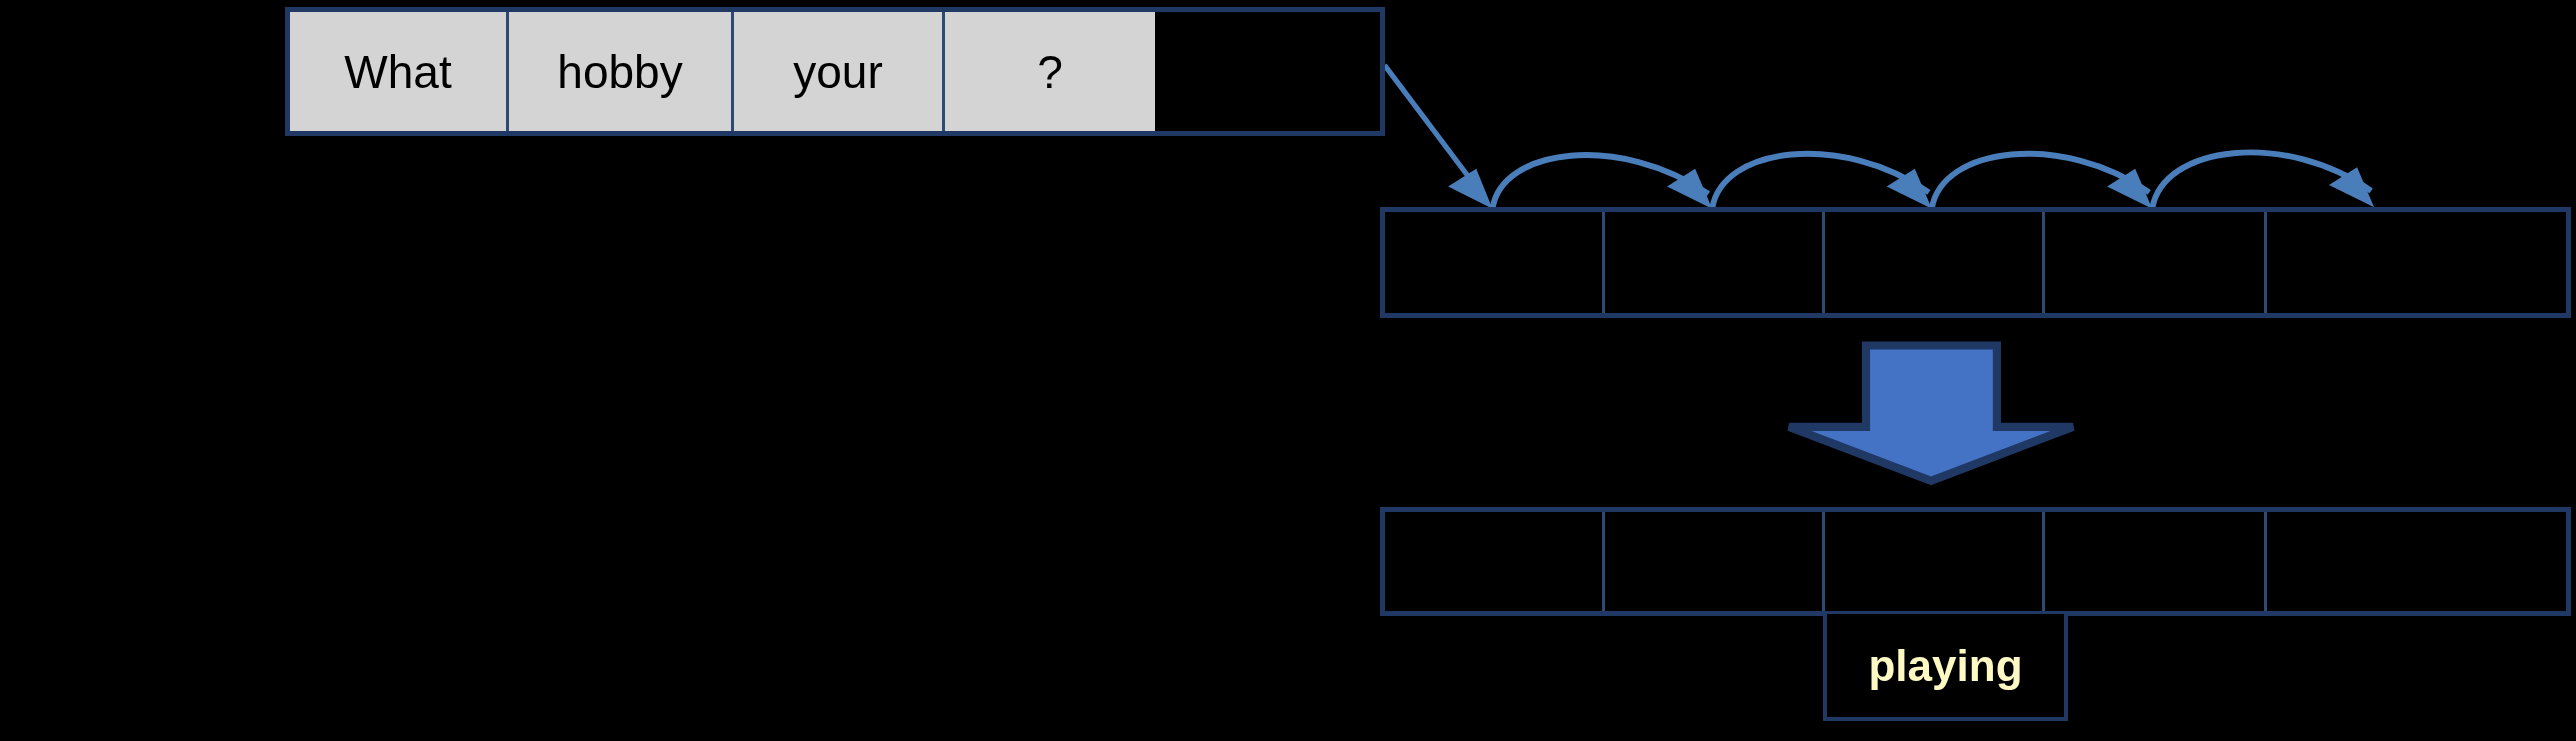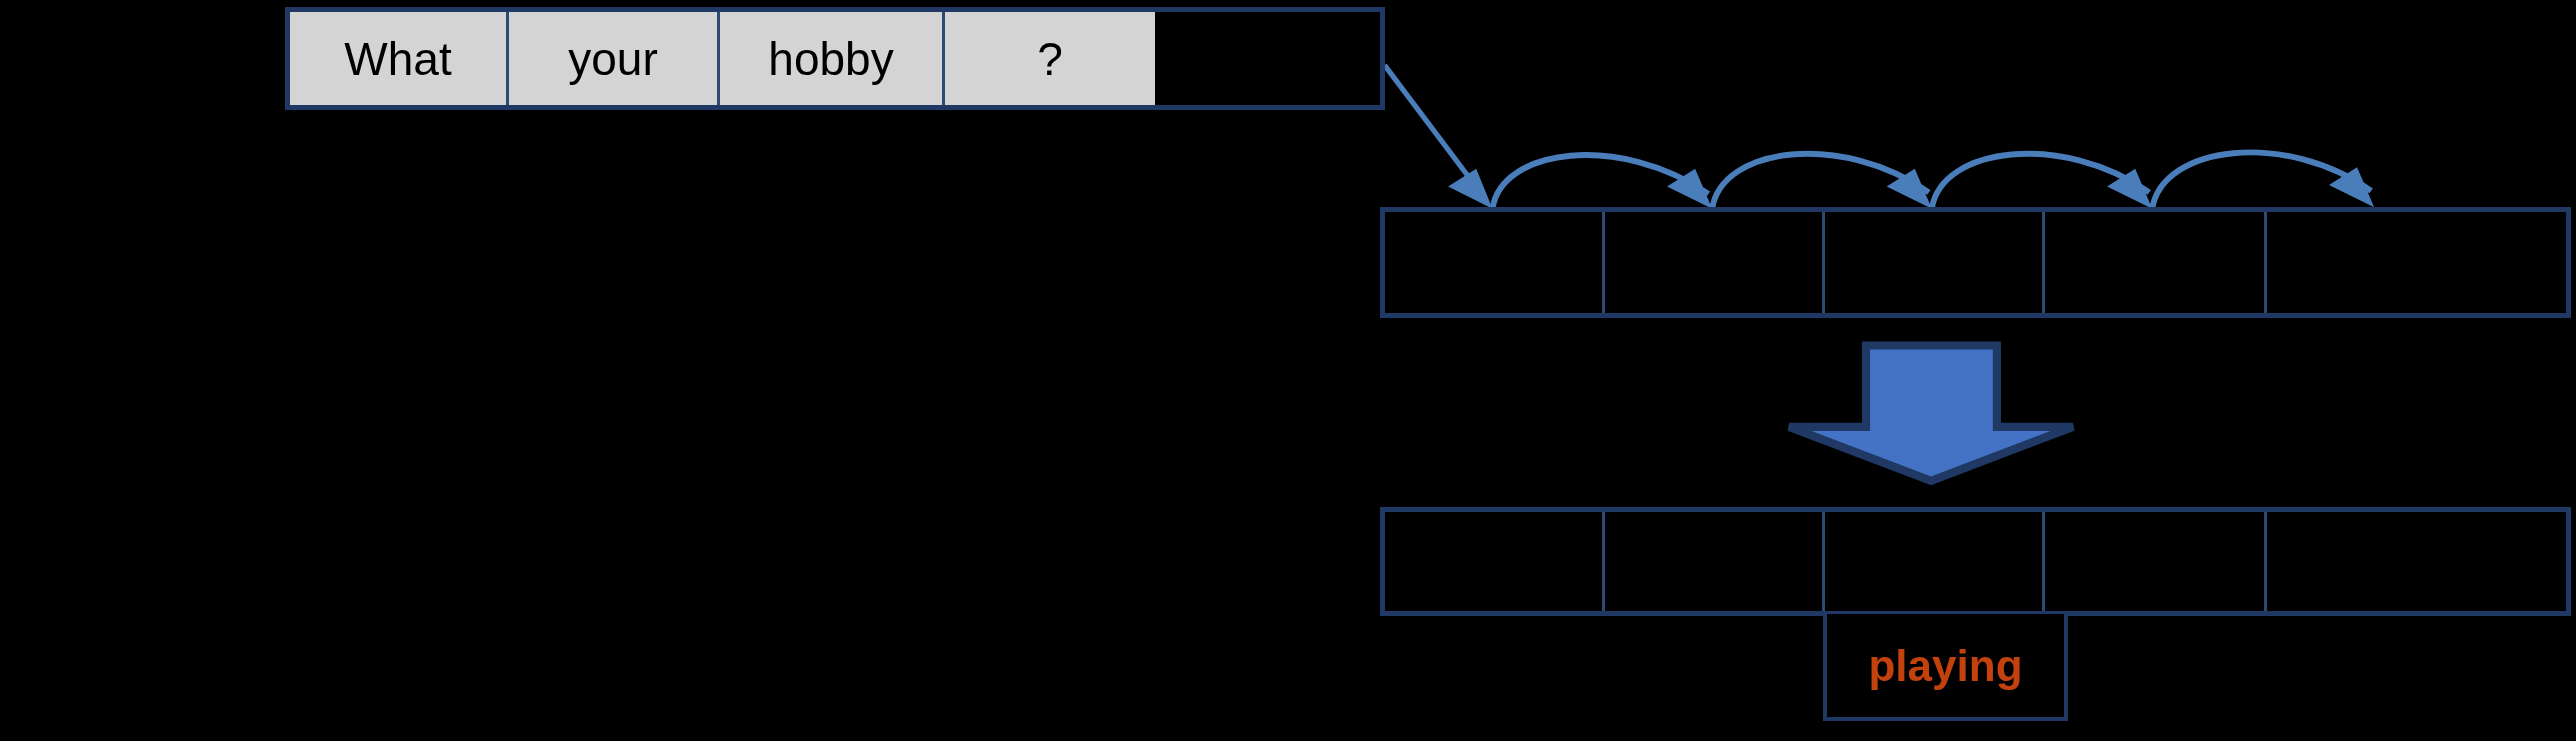--- a/index.html
+++ b/index.html
@@ -33,21 +33,21 @@
     overflow: hidden;
     white-space: nowrap;
   }
   .row .cell:last-child { border-right: none; }
 
   
   #source-row {
     left: 285px;
     top: 7.4px;
     width: 1100px;
-    height: 103px;
+    height: 129px;
     border-color: #1f3864;
   }
   #source-row .cell {
     background: #d4d4d4;
     color: #000000;
     font-size: 46px;
     line-height: 1;
     border-right-color: #2e4a73;
   }
 
@@ -78,21 +78,21 @@
     height: 107px;
     box-sizing: border-box;
     border: 4.4px solid #1f3864;
     border-top: none;
     background: #000000;
     display: flex;
     align-items: center;
     justify-content: center;
   }
   #output-token-cell .token-text {
-    color: #c2410c;
+    color: #fef9c3;
     font-size: 44px;
     font-weight: 700;
     line-height: 1;
   }
 
   
   #arrow-layer {
     position: absolute;
     left: 0;
     top: 0;
@@ -130,22 +130,22 @@
       <polygon points="3210,280 3149,250 3187,226" fill="#4a7ebb"></polygon>
     </g>
 
     <g>
       <polygon points="2523,467 2700,467 2700,577 2803,577 2611,650 2419,577 2523,577" fill="#4472c4" stroke="#1f3864" stroke-width="11" stroke-linejoin="miter"></polygon>
     </g>
   </svg>
 
   <div class="row" id="source-row">
     <div class="cell" style="width:219px">What</div>
+    <div class="cell" style="width:225px">hobby</div>
     <div class="cell" style="width:211px">your</div>
-    <div class="cell" style="width:225px">hobby</div>
     <div class="cell" style="width:210px">?</div>
   </div>
 
   <div class="row" id="encoder-row">
     <div class="cell" style="width:220px"></div>
     <div class="cell" style="width:220px"></div>
     <div class="cell" style="width:220px"></div>
     <div class="cell" style="width:222px"></div>
     <div class="cell" style="width:299px"></div>
   </div>

